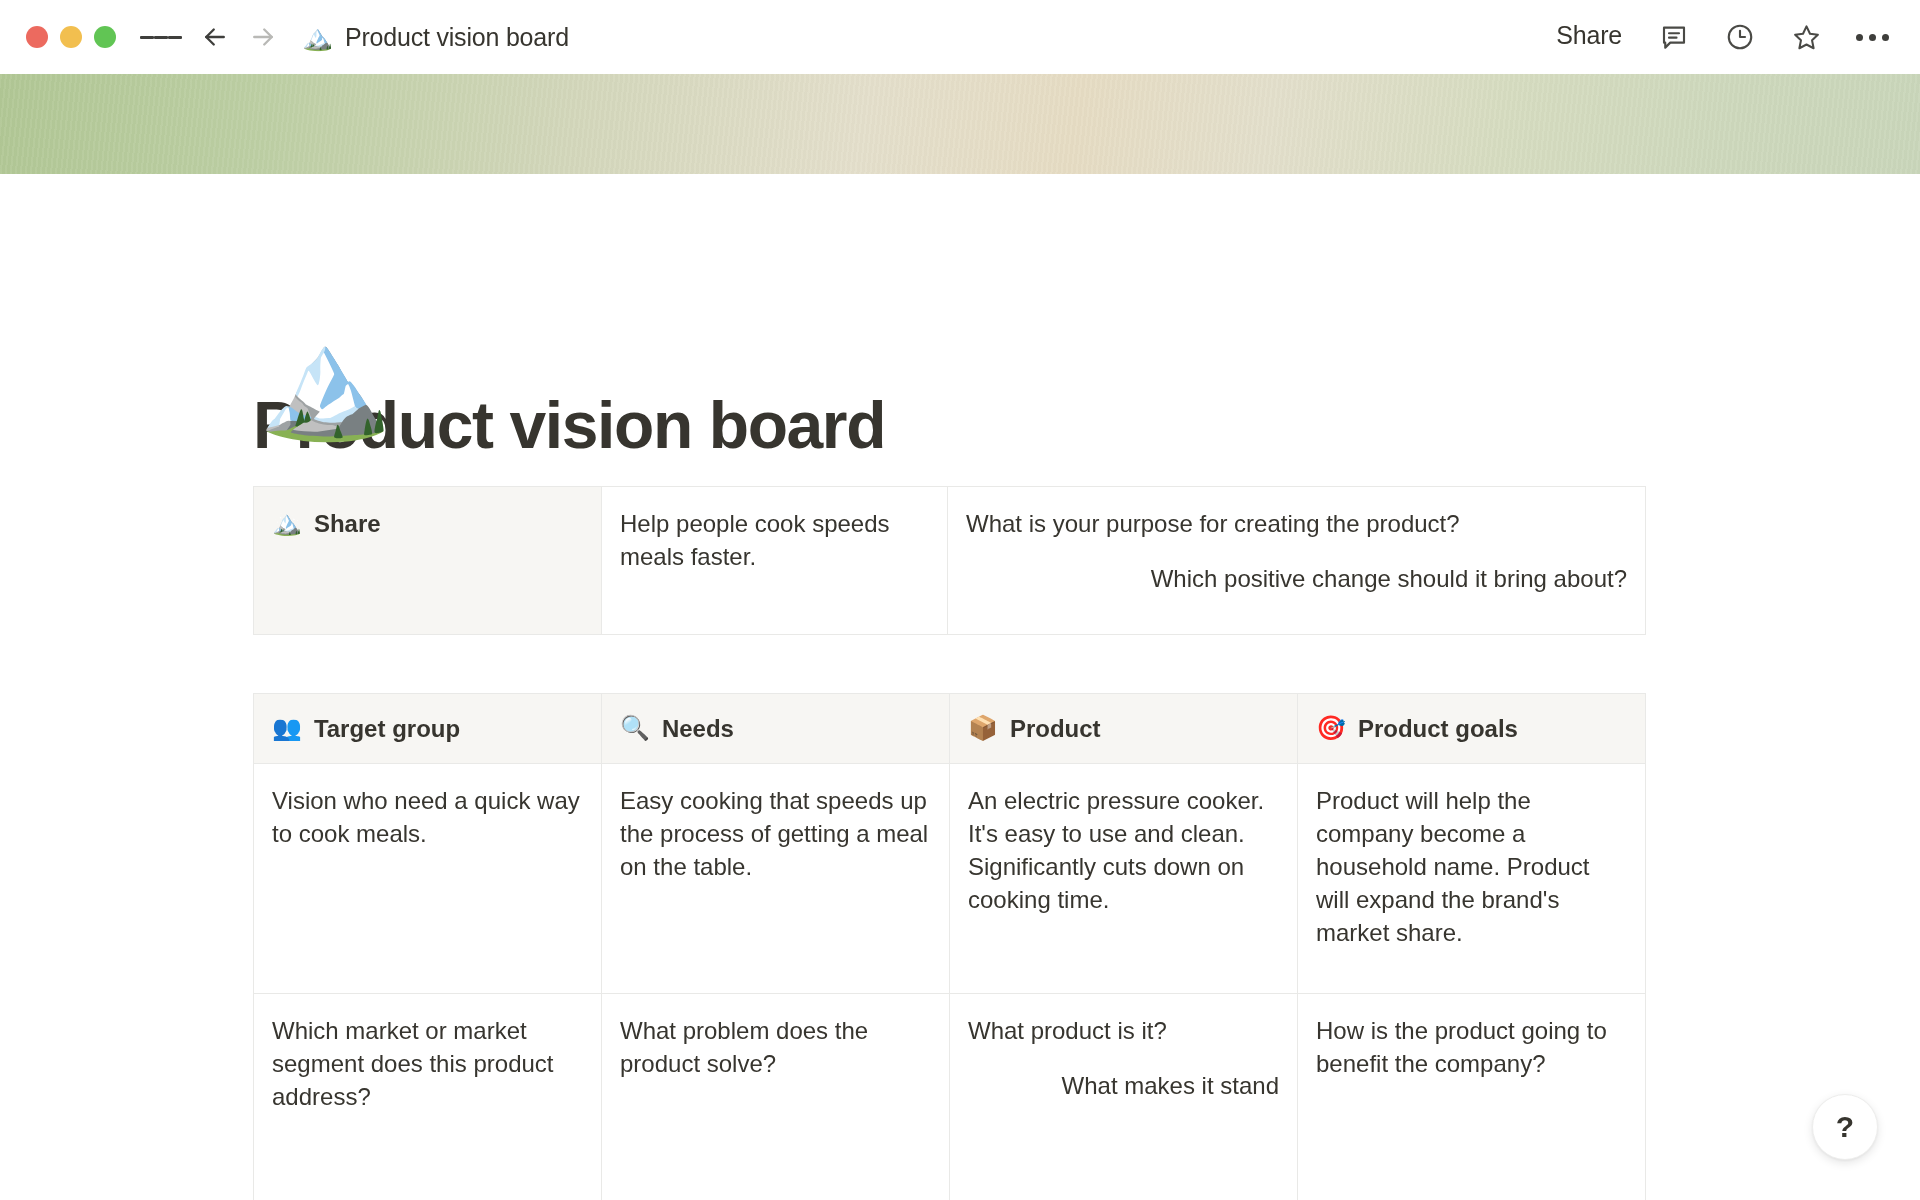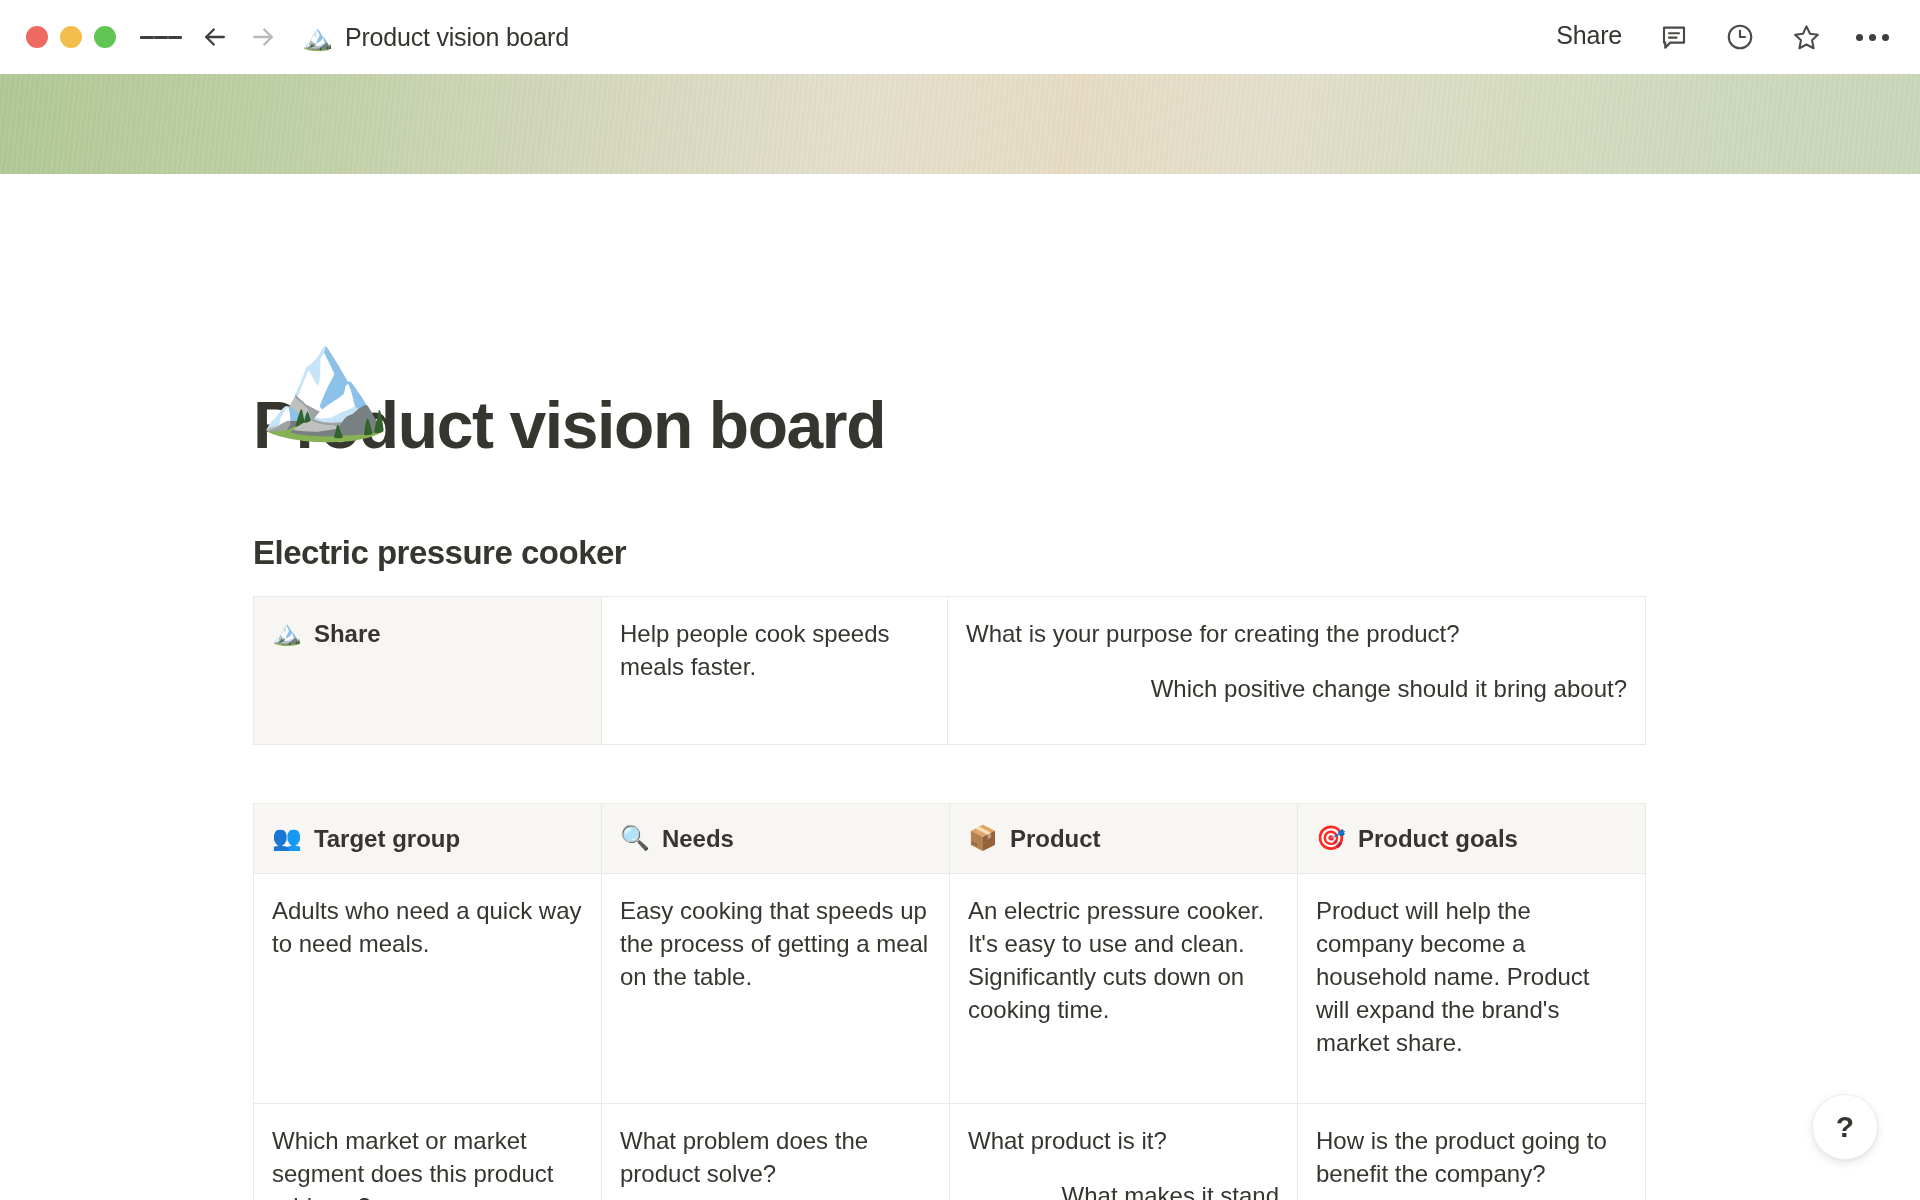--- a/index.html
+++ b/index.html
@@ -281,21 +281,20 @@
 </div>
 
 <div class="cover"></div>
 
 <div class="page">
 
   <div class="page-icon">🏔️</div>
 
   <h1 class="page-title">Product vision board</h1>
 
-  <h2 class="page-subtitle">Electric pressure cooker</h2>
 
   <table class="nb-table vision-table">
     <colgroup>
         <col class="c1">
         <col class="c2">
         <col class="c3">
       </colgroup>
     <tbody>
       <tr>
         <td class="hdr">
@@ -342,21 +341,21 @@
         </th>
         <th class="hdr">
           <div class="hdr-inner">
             <span class="hdr-emoji">🎯</span>
             <span>Product goals</span>
           </div>
         </th>
       </tr>
 
       <tr class="body-row">
-        <td>Adults who need a quick way to need meals.</td>
+        <td>Vision who need a quick way to cook meals.</td>
         <td>Easy cooking that speeds up the process of getting a meal on the table.</td>
         <td>An electric pressure cooker. It's easy to use and clean. Significantly cuts down on cooking time.</td>
         <td>Product will help the company become a household name. Product will expand the brand's market share.</td>
       </tr>
 
       <tr class="hint-row">
         <td class="hint">
           <p>Which market or market segment does this product address?</p>
         </td>
         <td class="hint">

